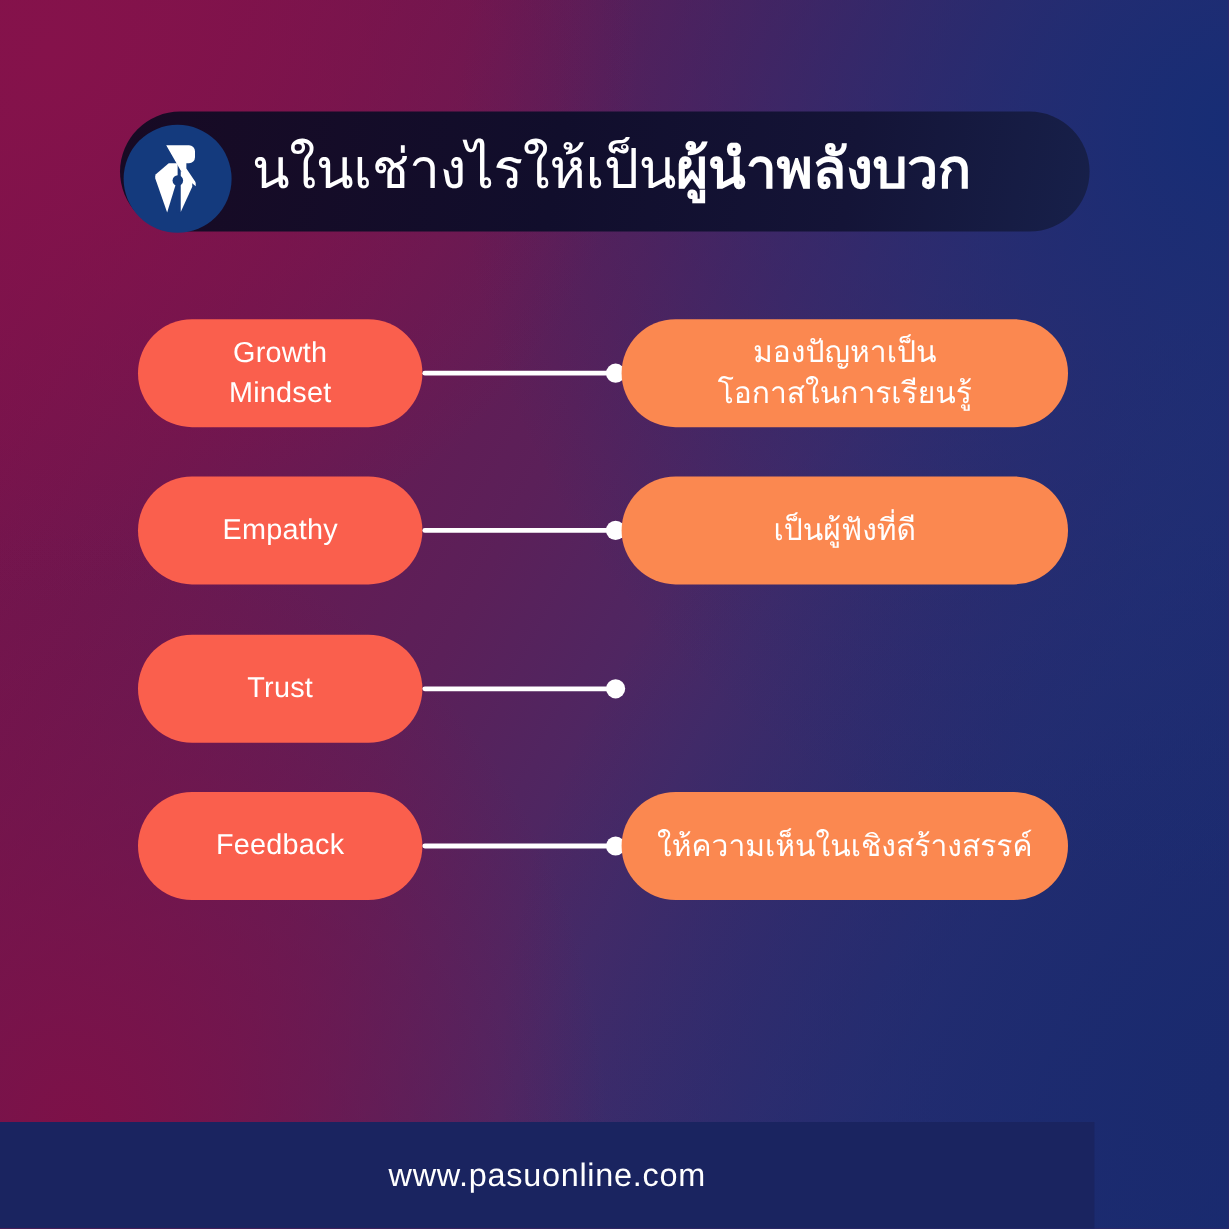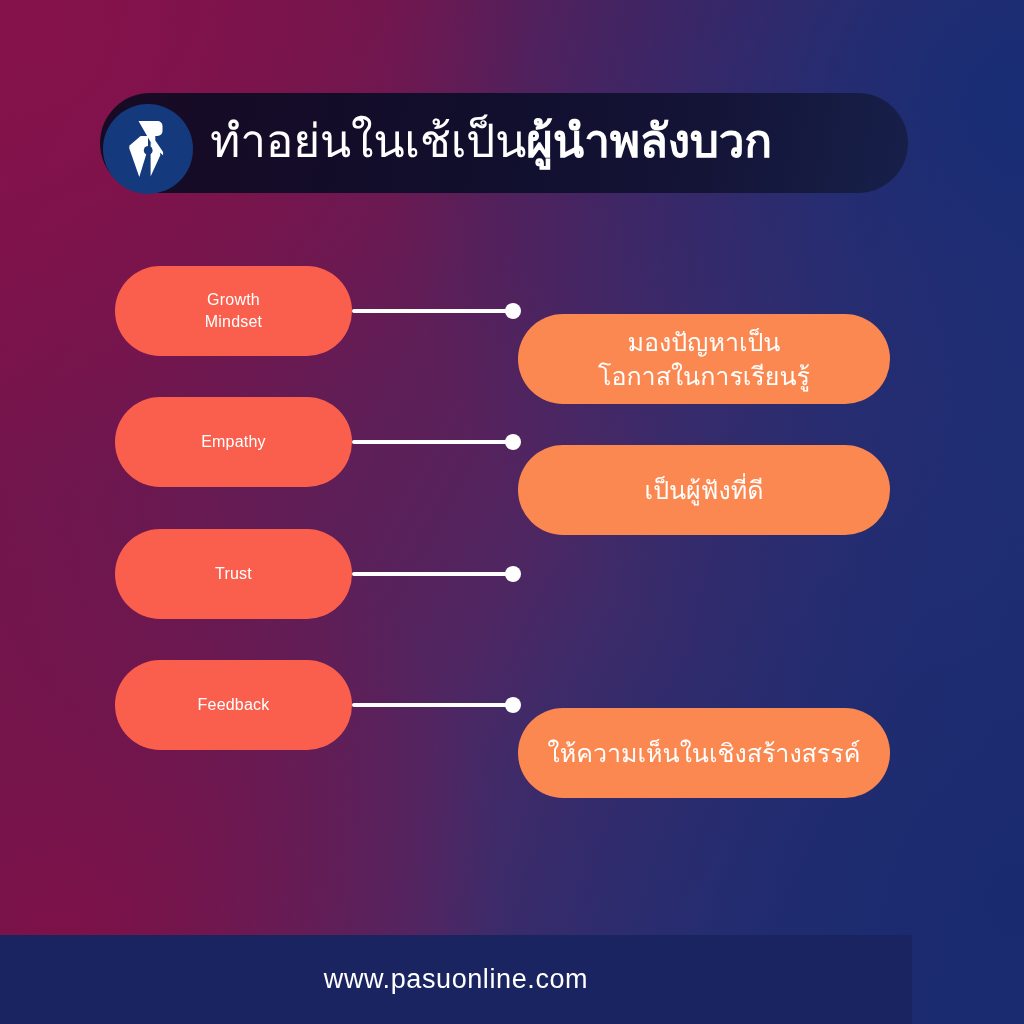--- a/index.html
+++ b/index.html
@@ -87,36 +87,36 @@
     justify-content: center;
     text-align: center;
     color: #ffffff;
     padding: 0 22px;
   }
 
   .card-left {
     left: 115px;
     width: 237px;
     background: #fa5f4d;
-    font-size: 16px;
+    font-size: 24px;
     font-weight: 400;
     line-height: 1.38;
     letter-spacing: 0.2px;
   }
 
   .card-right {
     left: 518px;
     width: 372px;
     background: #fb8850;
     font-size: 25px;
     font-weight: 400;
     line-height: 1.38;
   }
 
-  .card-right.thai { font-weight: 400; margin-top: 48px; }
+  .card-right.thai { font-weight: 400; }
 
   .connector {
     position: absolute;
     left: 352px;
     top: 43px;
     width: 166px;
     height: 4px;
     background: #ffffff;
     border-radius: 2px;
   }
@@ -163,21 +163,21 @@
       <svg width="46" height="62" viewBox="0 0 46 62" aria-hidden="true">
         <path d="M13.5 3 h19 a5 5 0 0 1 5 5 v5 a5 5 0 0 1 -5 5 h-2.2 v4.5 l7.3 10.8 a3 3 0 0 1 0.5 1.7 v2.2 l-9.8 -8.4 z" fill="#ffffff"></path>
         <path d="M15.6 18 h7.4 v12.5 l-8.7 28.5 l-9.9 -28.2 a4 4 0 0 1 0.5 -3.5 z" fill="#ffffff"></path>
         <path d="M25.6 24.5 l9.6 8.6 v4.5 l-9.6 21 z" fill="#ffffff"></path>
         <circle cx="23.2" cy="32.4" r="4.4" fill="#143a7d"></circle>
         <rect x="21.9" y="32" width="2.6" height="27" fill="#143a7d"></rect>
       </svg>
     </div>
 
     <div id="header-title">
-      <span class="thin">ทำอย่นในเช้เป็น</span><span class="bold">ผู้นำพลังบวก</span>
+      <span class="thin">นในเช่างไรให้เป็น</span><span class="bold">ผู้นำพลังบวก</span>
     </div>
 
   </div>
 
   <div class="row" style="top:266px;">
     <div class="card card-left">
       <div>
         <div>Growth</div>
         <div>Mindset</div>
       </div>

